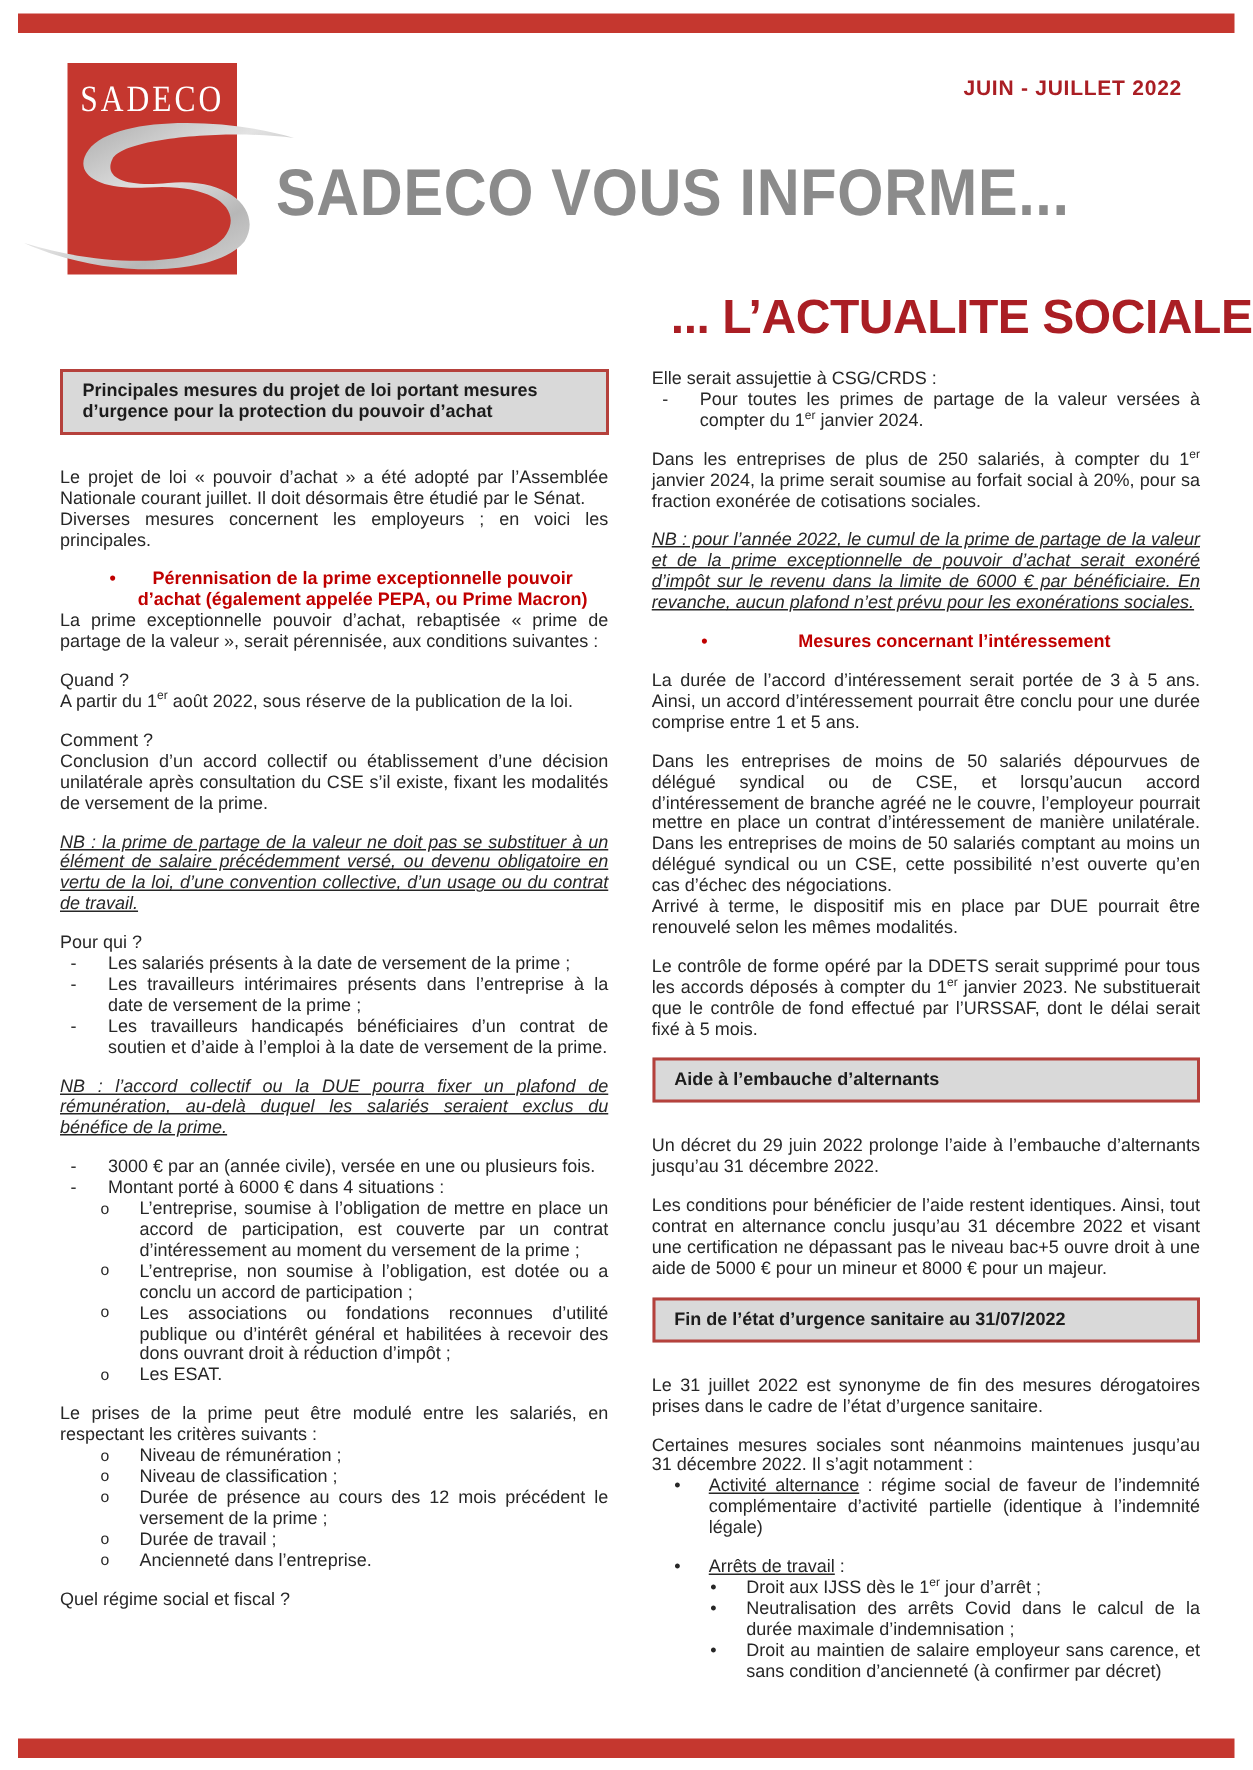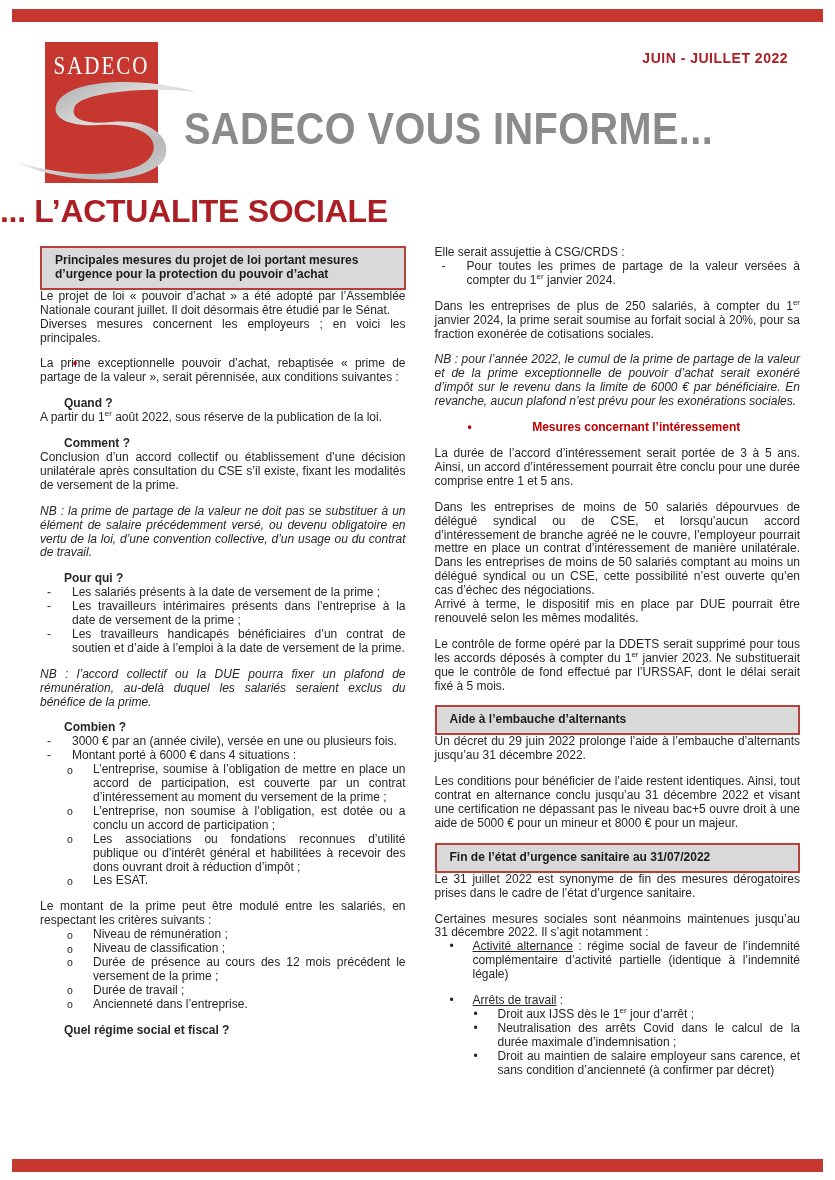--- a/index.html
+++ b/index.html
@@ -31,37 +31,37 @@
   .issue-date{
     position:absolute;right:47px;top:50px;font-size:14px;font-weight:bold;
     color:var(--dark-red);letter-spacing:.5px;white-space:nowrap;
   }
   .main-title{
     position:absolute;left:184px;top:104px;font-size:44px;font-weight:bold;
     color:var(--title-gray);letter-spacing:.5px;white-space:nowrap;
     transform:scaleX(.9);transform-origin:left center;
   }
   .subtitle{
-    position:absolute;left:0;right:0;top:193px;text-align:left;
+    position:absolute;left:0;right:0;top:193px;text-align:right;
     font-size:32px;font-weight:bold;color:var(--dark-red);letter-spacing:-.3px;
   }
 
   
   .columns{position:absolute;left:40px;top:246px;width:760px;display:flex;gap:29px;}
   .col{width:366px;font-size:12px;line-height:13.9px;text-align:justify;}
 
   .para{margin:0 0 12px 0;}
   .para.tight{margin-bottom:0;}
-  .head{font-weight:bold;text-align:left;margin-left:24px;}
-  .nb{font-style:italic;}
+  .head{font-weight:normal;text-align:left;}
+  .nb{font-style:italic;text-decoration:underline;}
 
   .box{
     background:var(--box-fill);border:2.5px solid var(--box-border);
     padding:6px 10px 6px 13px;font-weight:bold;color:#1c1c1c;
-    margin:0 0 0 0;text-align:left;
+    margin:0 0 22px 0;text-align:left;
   }
 
   .redhead{position:relative;padding:0 6px 0 44px;margin:0 0 12px 0;
     font-weight:bold;color:var(--bullet-red);text-align:center;}
   .redhead.tight{margin-bottom:0;}
   .redhead .dot{position:absolute;left:33px;top:0;}
 
   ul.dashlist,ul.circlelist{list-style:none;margin:0 0 12px 0;padding:0 0 0 32px;}
   ul.dashlist.tight,ul.circlelist.tight{margin-bottom:0;}
   ul.dashlist li,ul.circlelist li{position:relative;margin:0;}
@@ -112,46 +112,45 @@
 
   <div class="main-title">SADECO VOUS INFORME...</div>
 
   <div class="subtitle">... L’ACTUALITE SOCIALE</div>
 
   <div class="columns">
     <div class="col" id="col-left">
         <div class="box">Principales mesures du projet de loi portant mesures d’urgence pour la protection du pouvoir d’achat</div>
         <p class="para tight">Le projet de loi « pouvoir d’achat » a été adopté par l’Assemblée Nationale courant juillet. Il doit désormais être étudié par le Sénat.</p>
         <p class="para">Diverses mesures concernent les employeurs ; en voici les principales.</p>
-        <div class="redhead tight"><span class="dot">•</span></div>
+        <div class="redhead tight"><span class="dot">•</span><span class="txt">Pérennisation de la prime exceptionnelle pouvoir d’achat (également appelée PEPA, ou Prime Macron)</span></div>
         <p class="para">La prime exceptionnelle pouvoir d’achat, rebaptisée « prime de partage de la valeur », serait pérennisée, aux conditions suivantes :</p>
         <p class="para head tight">Quand ?</p>
         <p class="para">A partir du 1<sup>er</sup> août 2022, sous réserve de la publication de la loi.</p>
         <p class="para head tight">Comment ?</p>
         <p class="para">Conclusion d’un accord collectif ou établissement d’une décision unilatérale après consultation du CSE s’il existe, fixant les modalités de versement de la prime.</p>
         <p class="para nb">NB : la prime de partage de la valeur ne doit pas se substituer à un élément de salaire précédemment versé, ou devenu obligatoire en vertu de la loi, d’une convention collective, d’un usage ou du contrat de travail.</p>
         <p class="para head tight">Pour qui ?</p>
         <ul class="dashlist">
           <li>Les salariés présents à la date de versement de la prime ;</li>
           <li>Les travailleurs intérimaires présents dans l’entreprise à la date de versement de la prime ;</li>
           <li>Les travailleurs handicapés bénéficiaires d’un contrat de soutien et d’aide à l’emploi à la date de versement de la prime.</li>
         </ul>
         <p class="para nb">NB : l’accord collectif ou la DUE pourra fixer un plafond de rémunération, au-delà duquel les salariés seraient exclus du bénéfice de la prime.</p>
-        <p class="para head tight">Combien ?</p>
         <ul class="dashlist tight">
           <li>3000 € par an (année civile), versée en une ou plusieurs fois.</li>
           <li>Montant porté à 6000 € dans 4 situations :</li>
         </ul>
         <ul class="circlelist">
           <li>L’entreprise, soumise à l’obligation de mettre en place un accord de participation, est couverte par un contrat d’intéressement au moment du versement de la prime ;</li>
           <li>L’entreprise, non soumise à l’obligation, est dotée ou a conclu un accord de participation ;</li>
           <li>Les associations ou fondations reconnues d’utilité publique ou d’intérêt général et habilitées à recevoir des dons ouvrant droit à réduction d’impôt ;</li>
           <li>Les ESAT.</li>
         </ul>
-        <p class="para tight">Le montant de la prime peut être modulé entre les salariés, en respectant les critères suivants :</p>
+        <p class="para tight">Le prises de la prime peut être modulé entre les salariés, en respectant les critères suivants :</p>
         <ul class="circlelist">
           <li>Niveau de rémunération ;</li>
           <li>Niveau de classification ;</li>
           <li>Durée de présence au cours des 12 mois précédent le versement de la prime ;</li>
           <li>Durée de travail ;</li>
           <li>Ancienneté dans l’entreprise.</li>
         </ul>
         <p class="para head tight">Quel régime social et fiscal ?</p>
       </div>
     <div class="col" id="col-right">

